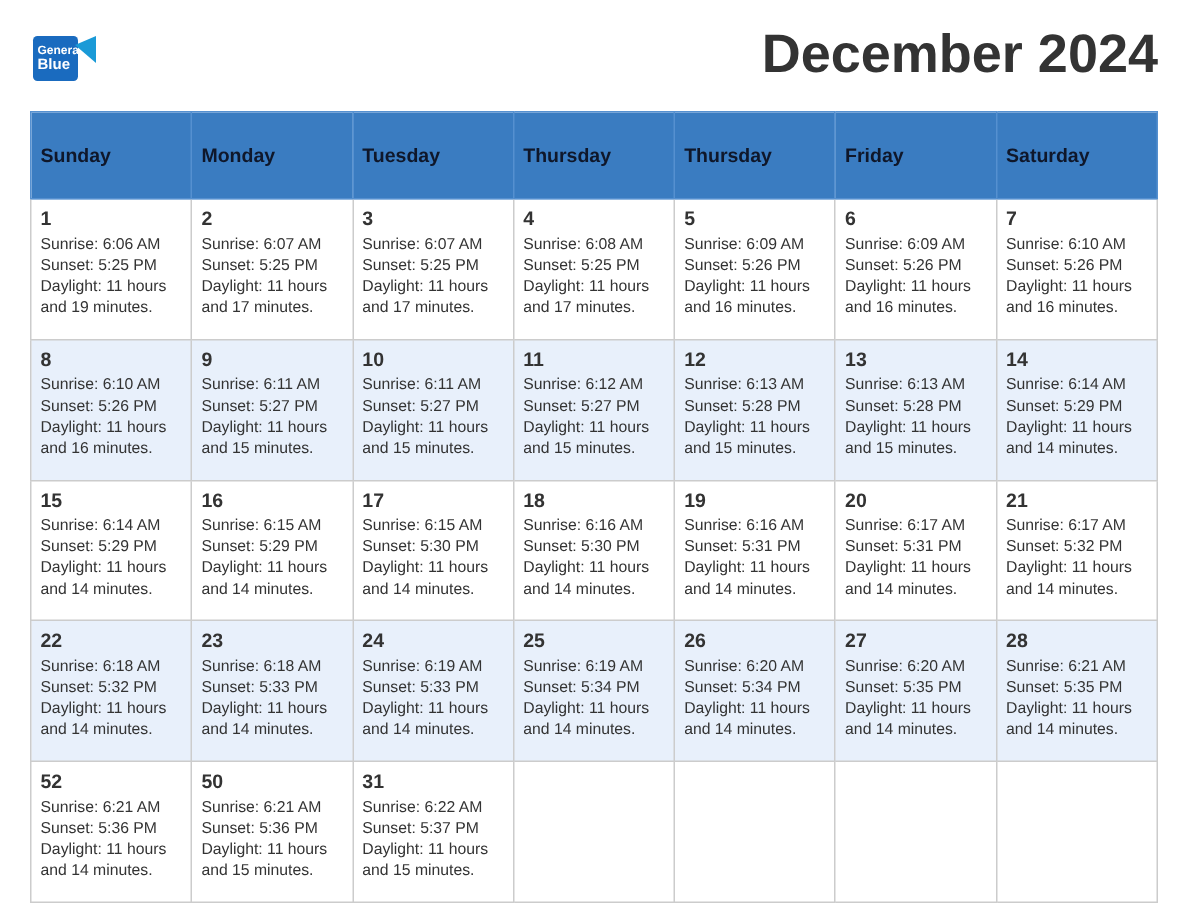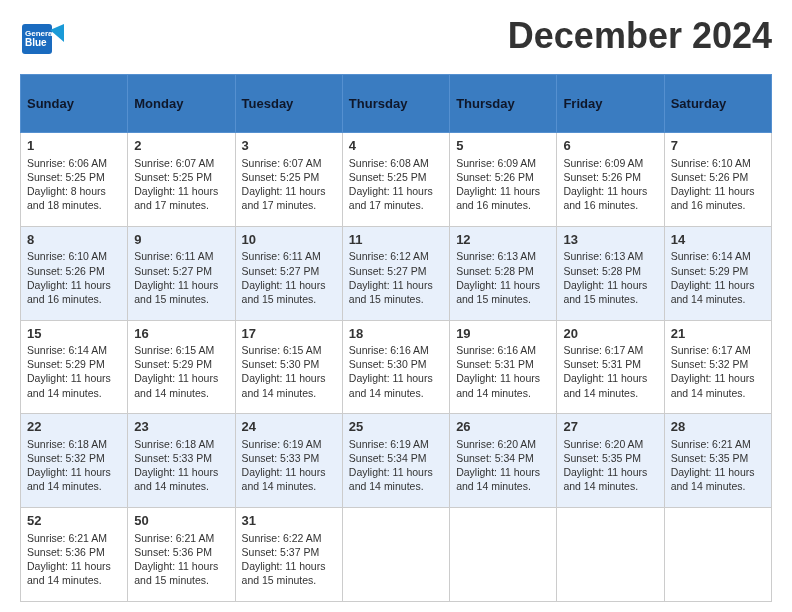--- a/index.html
+++ b/index.html
@@ -104,21 +104,21 @@
           <th>Monday</th>
           <th>Tuesday</th>
           <th>Thursday</th>
           <th>Thursday</th>
           <th>Friday</th>
           <th>Saturday</th>
         </tr>
     </thead>
     <tbody id="calendar-body">
     <tr>
-          <td><span class="day-num">1</span><span>Sunrise: 6:06 AM</span><br><span>Sunset: 5:25 PM</span><br><span>Daylight: 8 hours and 18 minutes.</span></td>
+          <td><span class="day-num">1</span><span>Sunrise: 6:06 AM</span><br><span>Sunset: 5:25 PM</span><br><span>Daylight: 11 hours and 19 minutes.</span></td>
           <td><span class="day-num">2</span><span>Sunrise: 6:07 AM</span><br><span>Sunset: 5:25 PM</span><br><span>Daylight: 11 hours and 17 minutes.</span></td>
           <td><span class="day-num">3</span><span>Sunrise: 6:07 AM</span><br><span>Sunset: 5:25 PM</span><br><span>Daylight: 11 hours and 17 minutes.</span></td>
           <td><span class="day-num">4</span><span>Sunrise: 6:08 AM</span><br><span>Sunset: 5:25 PM</span><br><span>Daylight: 11 hours and 17 minutes.</span></td>
           <td><span class="day-num">5</span><span>Sunrise: 6:09 AM</span><br><span>Sunset: 5:26 PM</span><br><span>Daylight: 11 hours and 16 minutes.</span></td>
           <td><span class="day-num">6</span><span>Sunrise: 6:09 AM</span><br><span>Sunset: 5:26 PM</span><br><span>Daylight: 11 hours and 16 minutes.</span></td>
           <td><span class="day-num">7</span><span>Sunrise: 6:10 AM</span><br><span>Sunset: 5:26 PM</span><br><span>Daylight: 11 hours and 16 minutes.</span></td>
         </tr>
         <tr>
           <td><span class="day-num">8</span><span>Sunrise: 6:10 AM</span><br><span>Sunset: 5:26 PM</span><br><span>Daylight: 11 hours and 16 minutes.</span></td>
           <td><span class="day-num">9</span><span>Sunrise: 6:11 AM</span><br><span>Sunset: 5:27 PM</span><br><span>Daylight: 11 hours and 15 minutes.</span></td>

